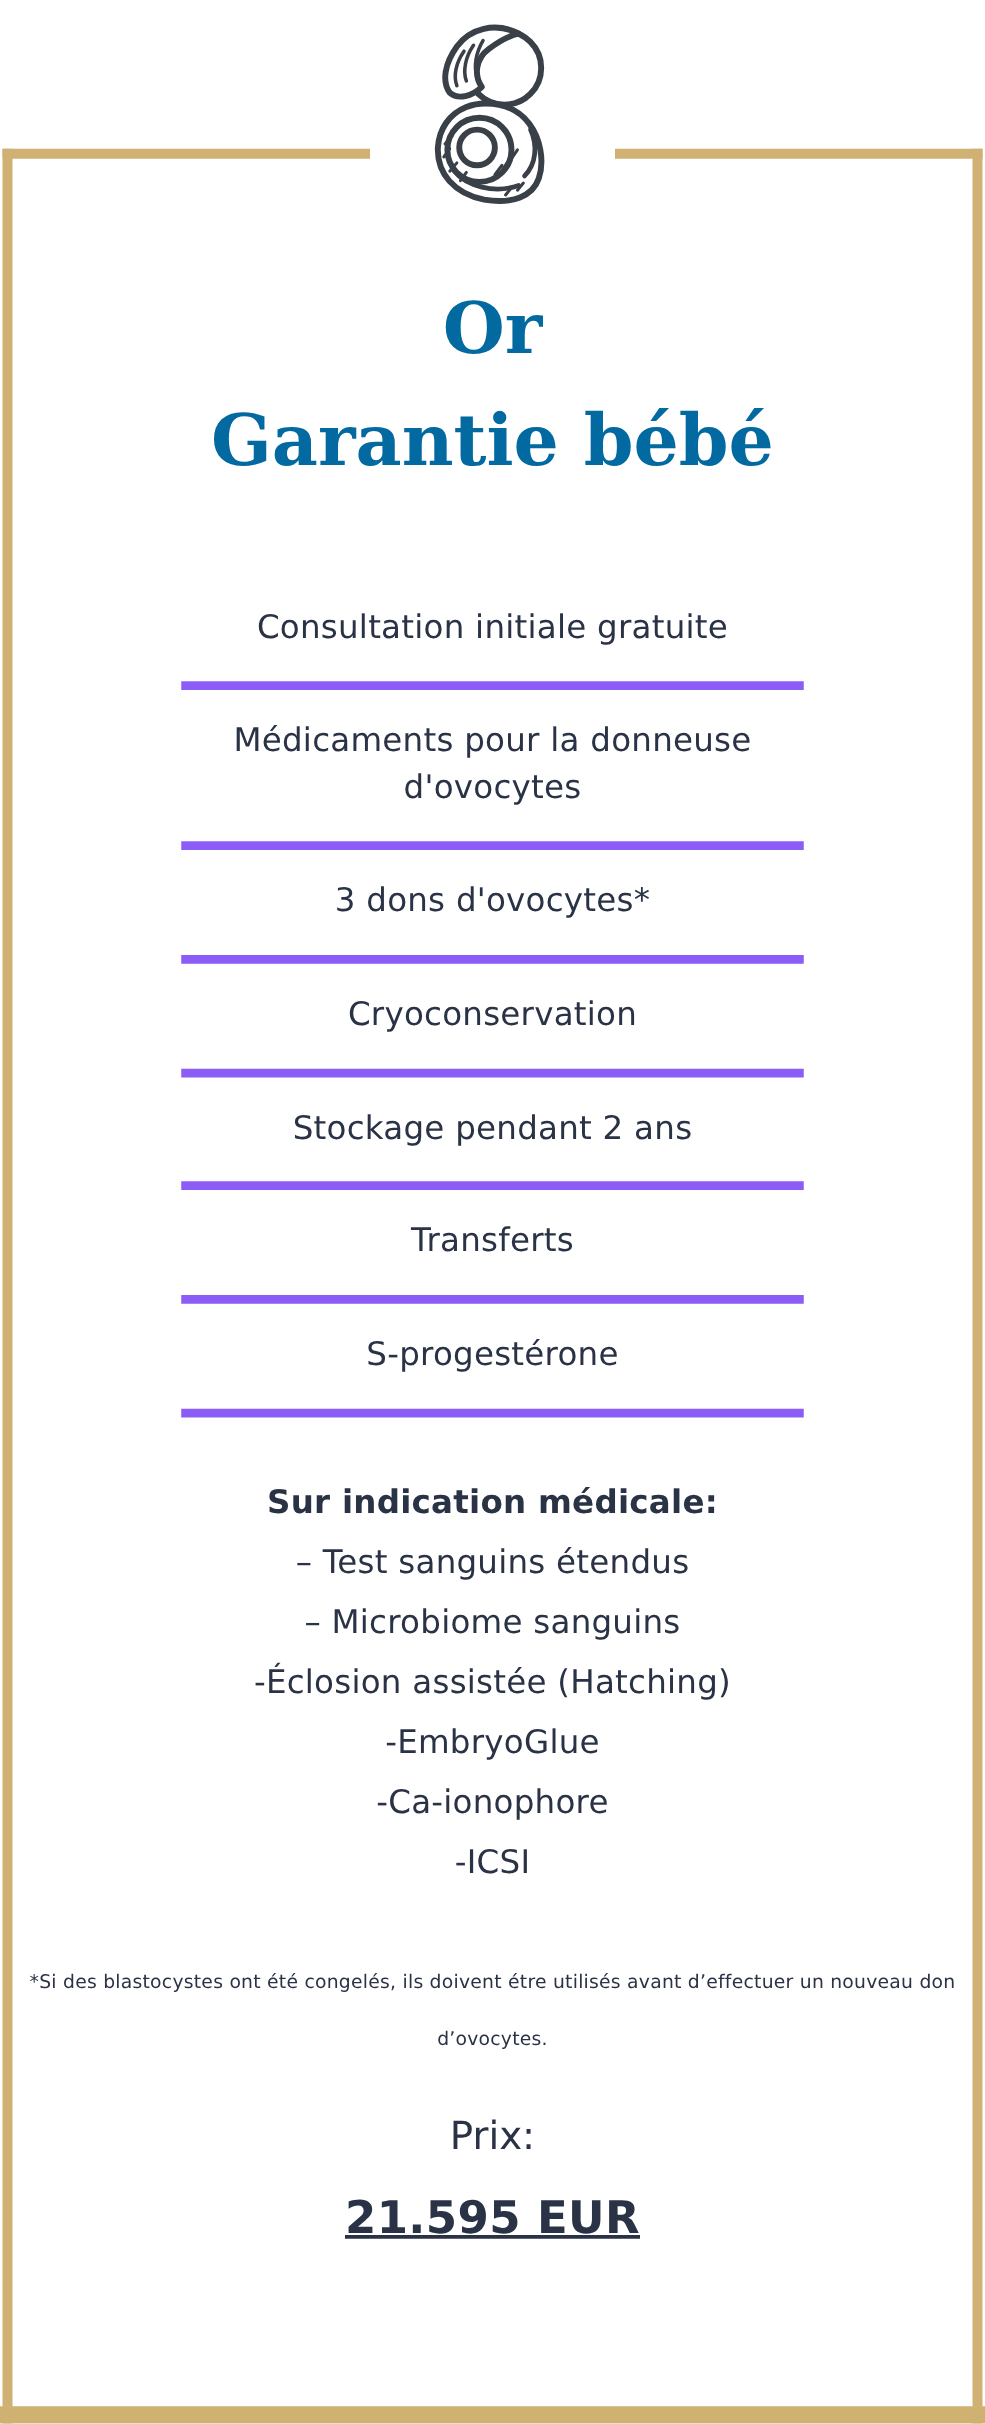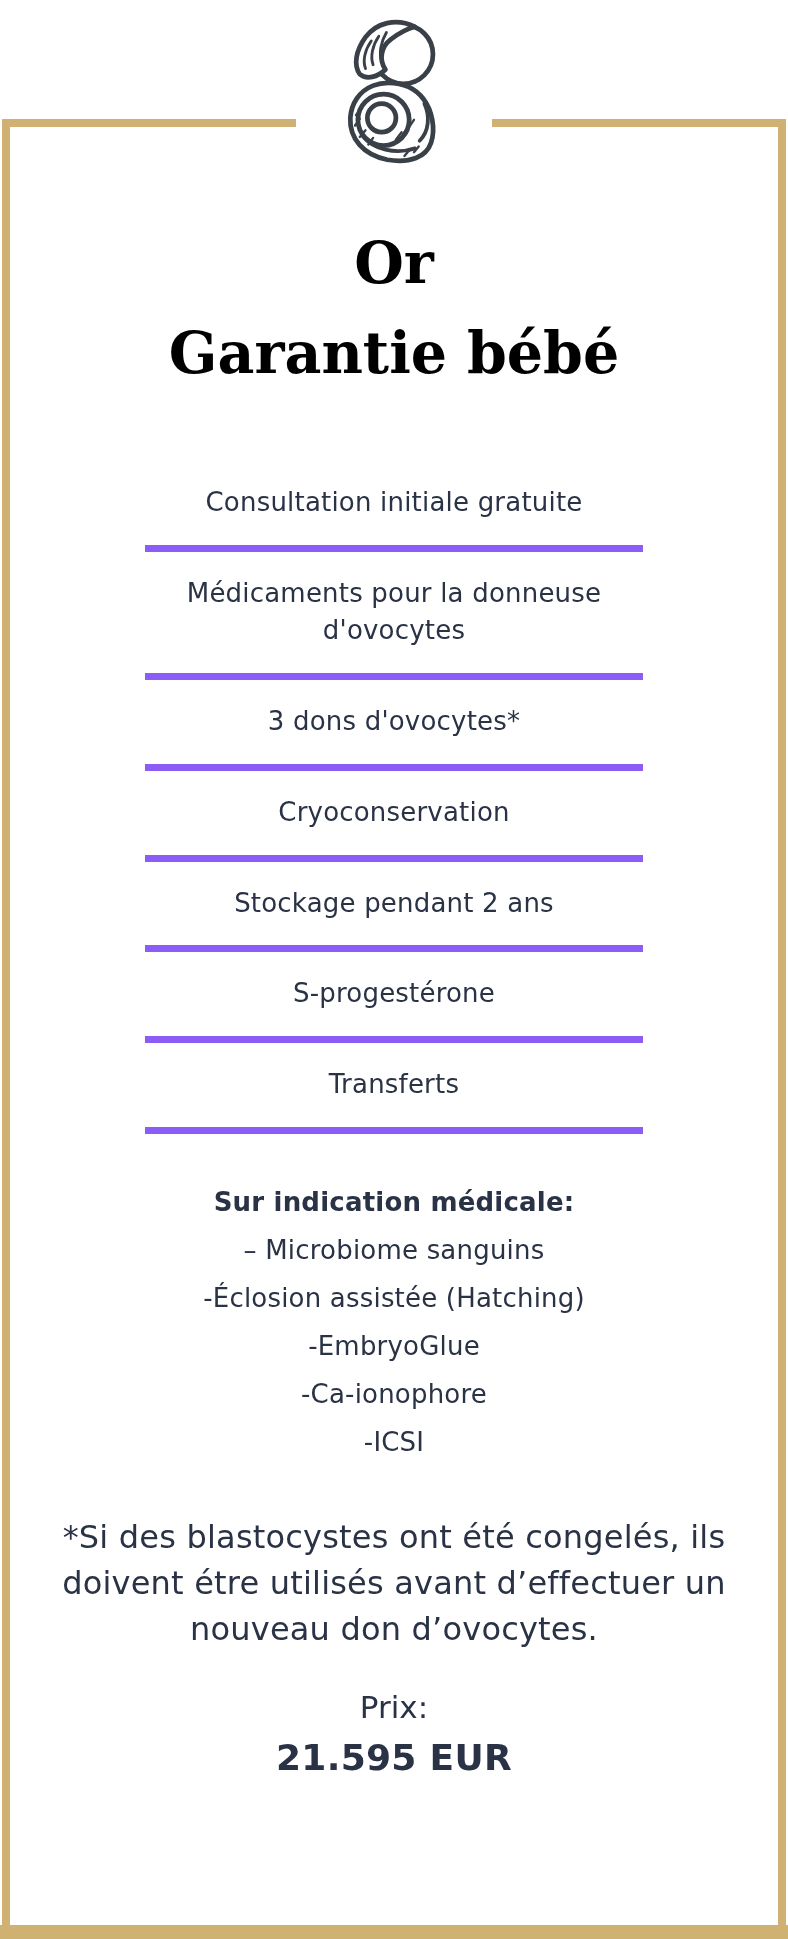--- a/index.html
+++ b/index.html
@@ -41,21 +41,21 @@
     position: relative;
     z-index: 1;
     padding-top: 230px;
     text-align: center;
   }
   .tier-title, .card-title {
     font-family: "DejaVu Serif", "Liberation Serif", serif;
     font-weight: 700;
     font-size: 57px;
     line-height: 1.15;
-    color: #000000;
+    color: #0369a1;
     margin: 0;
   }
   .card-title { margin-top: 24px; }
   .benefits {
     width: 498px;
     margin: 76px auto 0 auto;
     font-size: 26px;
     letter-spacing: 0.2px;
   }
   .benefit {
@@ -66,33 +66,34 @@
   .indications {
     margin-top: 44px;
     font-size: 26px;
     line-height: 48px;
     letter-spacing: 0.2px;
   }
   .indications .ind-title { font-weight: 700; }
   .footnote {
     width: 742px;
     margin: 48px auto 0 auto;
-    font-size: 32px;
+    font-size: 15px;
     line-height: 46px;
     letter-spacing: 0.2px;
   }
   .price-label {
     margin-top: 37px;
     font-size: 31px;
   }
   .price-value {
-    margin-top: 12px;
+    margin-top: 27px;
     font-size: 36px;
     font-weight: 700;
     letter-spacing: 0.3px;
+    text-decoration: underline;
   }
 </style>
 </head>
 <body>
 
 <div class="page">
 
   <div class="frame"></div>
 
   <div class="icon-wrap">
@@ -132,26 +133,27 @@
 
     <h1 class="tier-title">Or</h1>
     <h2 class="card-title">Garantie bébé</h2>
 
     <div class="benefits">
       <div class="benefit">Consultation initiale gratuite</div>
       <div class="benefit">Médicaments pour la donneuse d'ovocytes</div>
       <div class="benefit">3 dons d'ovocytes*</div>
       <div class="benefit">Cryoconservation</div>
       <div class="benefit">Stockage pendant 2 ans</div>
+      <div class="benefit">Transferts</div>
       <div class="benefit">S-progestérone</div>
-      <div class="benefit">Transferts</div>
     </div>
 
     <div class="indications">
       <div class="ind-title">Sur indication médicale:</div>
+      <div>– Test sanguins étendus</div>
       <div>– Microbiome sanguins</div>
       <div>-Éclosion assistée (Hatching)</div>
       <div>-EmbryoGlue</div>
       <div>-Ca-ionophore</div>
       <div>-ICSI</div>
     </div>
 
     <div class="footnote">*Si des blastocystes ont été congelés, ils doivent étre utilisés avant d’effectuer un nouveau don d’ovocytes.</div>
 
     <div class="price-label">Prix:</div>

